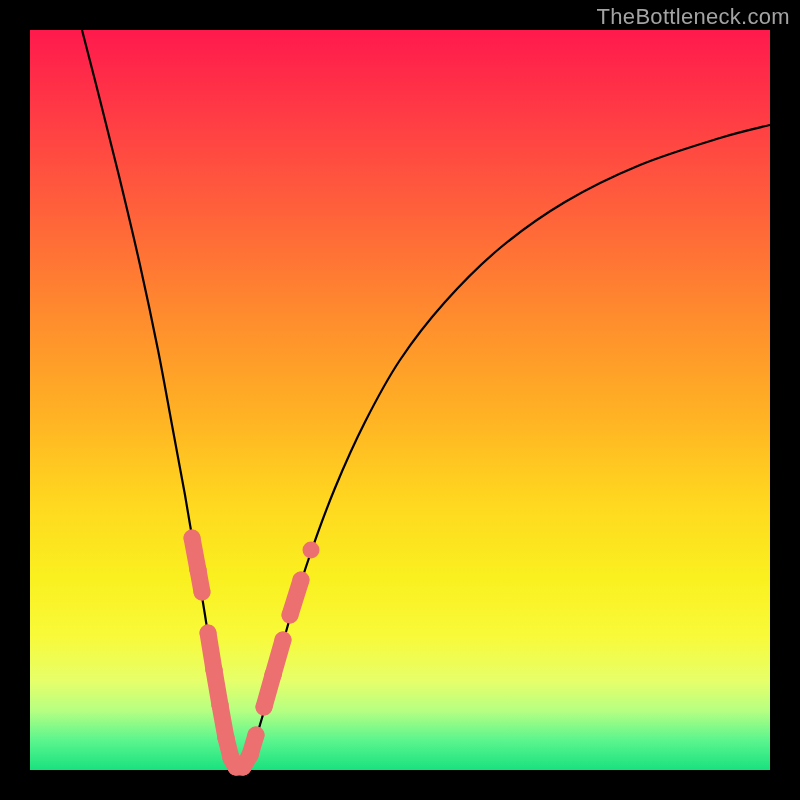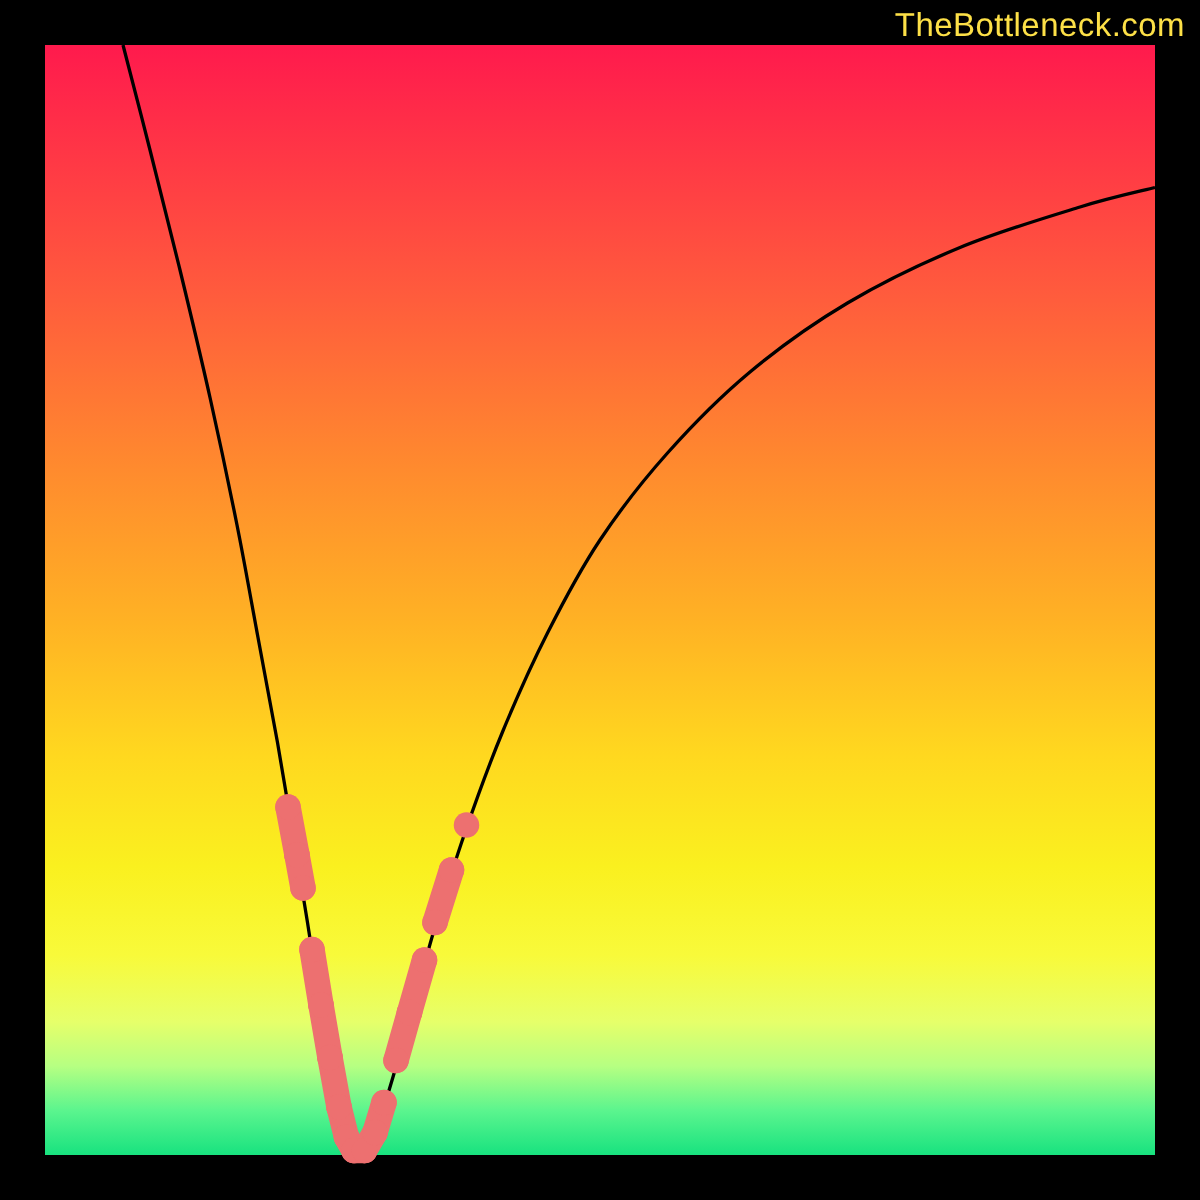--- a/index.html
+++ b/index.html
@@ -28,21 +28,21 @@
       #f8fa3a 82%,
       #e6ff6a 88%,
       #b6ff82 92%,
       #5bf58e 96%,
       #18e27f 100%);
   }
   .attribution {
     position: absolute;
     top: 4px;
     right: 10px;
-    color: #fde047;
+    color: #a3a3a3;
     font-size: 22px;
     font-weight: 500;
     letter-spacing: 0.3px;
     margin-left: 16px;
   }
   svg.overlay {
     position: absolute;
     left: 30px;
     top: 30px;
     width: 740px;

